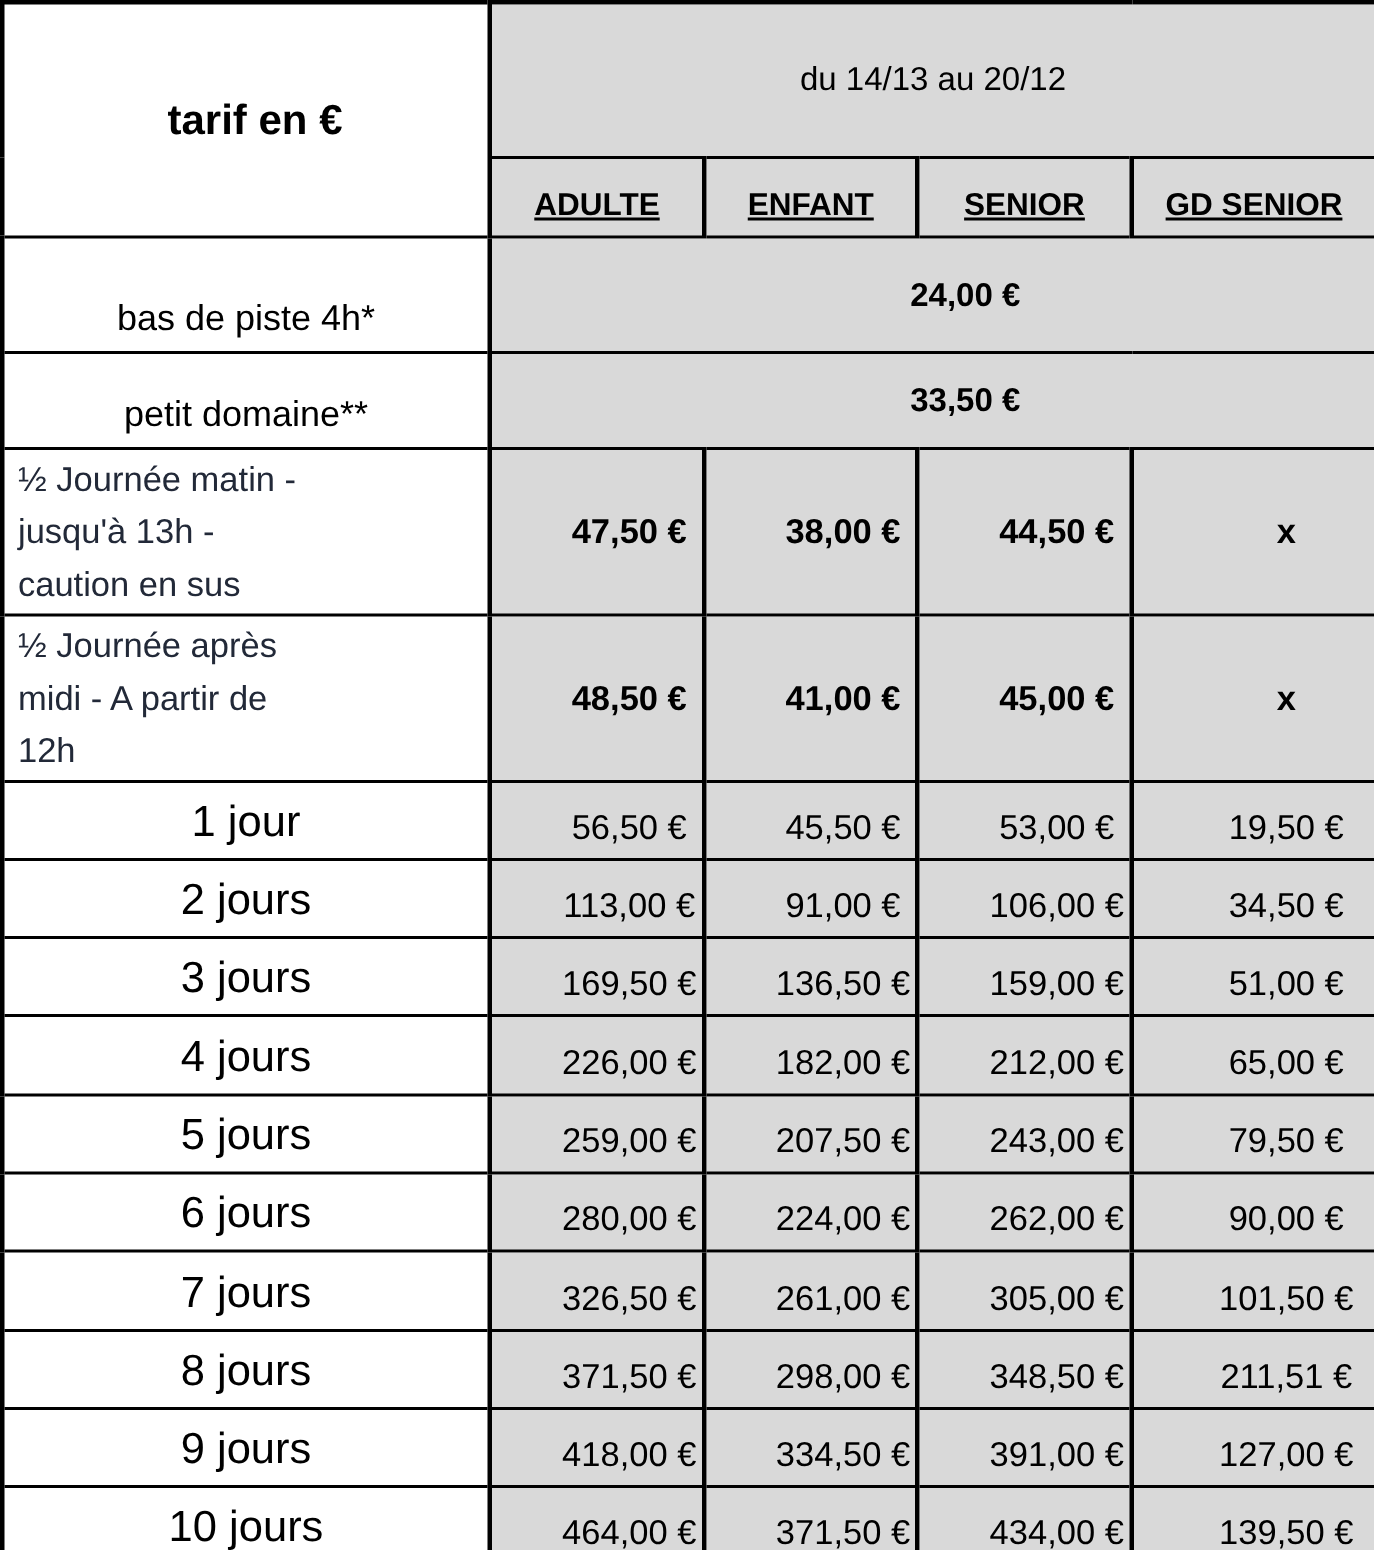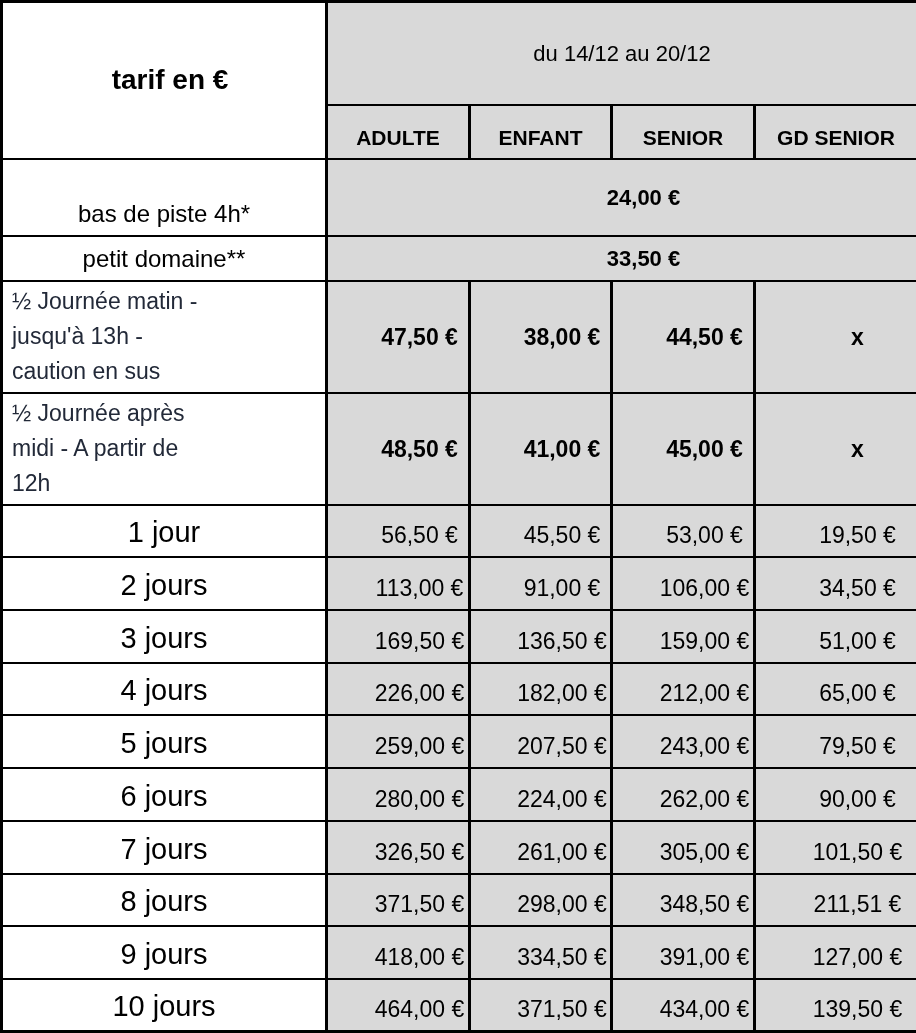--- a/index.html
+++ b/index.html
@@ -42,20 +42,21 @@
     font-size: 22px;
     font-weight: normal;
   }
   th.col {
     background: var(--cell-bg, #d9d9d9);
     font-size: 21px;
     font-weight: bold;
     text-align: center;
     vertical-align: bottom;
     padding: 16px 2px 8px 2px;
+    text-decoration: underline;
   }
   td.lbl {
     background: #ffffff;
     font-size: 29px;
     text-align: center;
     vertical-align: bottom;
     padding-bottom: 7px;
   }
   td.lbl-merged {
     font-size: 24px;
@@ -94,35 +95,35 @@
     <col style="width:142px">
     <col style="width:143px">
     <col style="width:163px">
   </colgroup>
 
   <tbody>
       <tr style="height:103px">
     <td class="corner" rowspan="2">
       <span class="title-text">tarif en €</span>
     </td>
-    <td class="period" colspan="4">du 14/12 au 20/12</td>
+    <td class="period" colspan="4">du 14/13 au 20/12</td>
   </tr>
 
   <tr style="height:53px">
     <th class="col">ADULTE</th>
     <th class="col">ENFANT</th>
     <th class="col">SENIOR</th>
     <th class="col">GD SENIOR</th>
   </tr>
 
   <tr style="height:77px">
     <td class="lbl lbl-merged">bas de piste 4h*</td>
     <td class="price price-mid bold" colspan="4" style="font-size:22px">24,00 €</td>
   </tr>
-  <tr style="height:44px">
+  <tr style="height:64px">
     <td class="lbl lbl-merged">petit domaine**</td>
     <td class="price price-mid bold" colspan="4" style="font-size:22px">33,50 €</td>
   </tr>
 
   <tr style="height:111px">
     <td class="lbl-left">½ Journée matin -
 jusqu'à 13h  -
 caution en sus</td>
     <td class="price price-mid bold">47,50 €</td>
     <td class="price price-mid bold">38,00 €</td>

